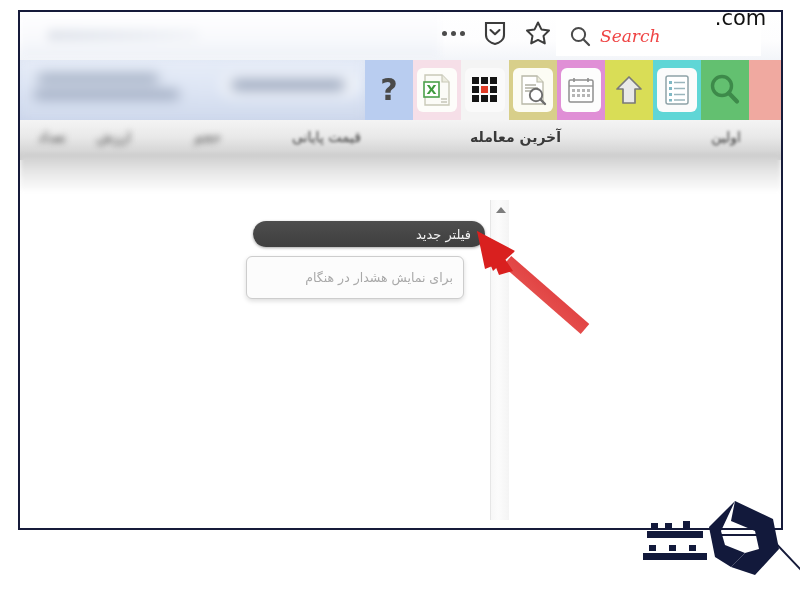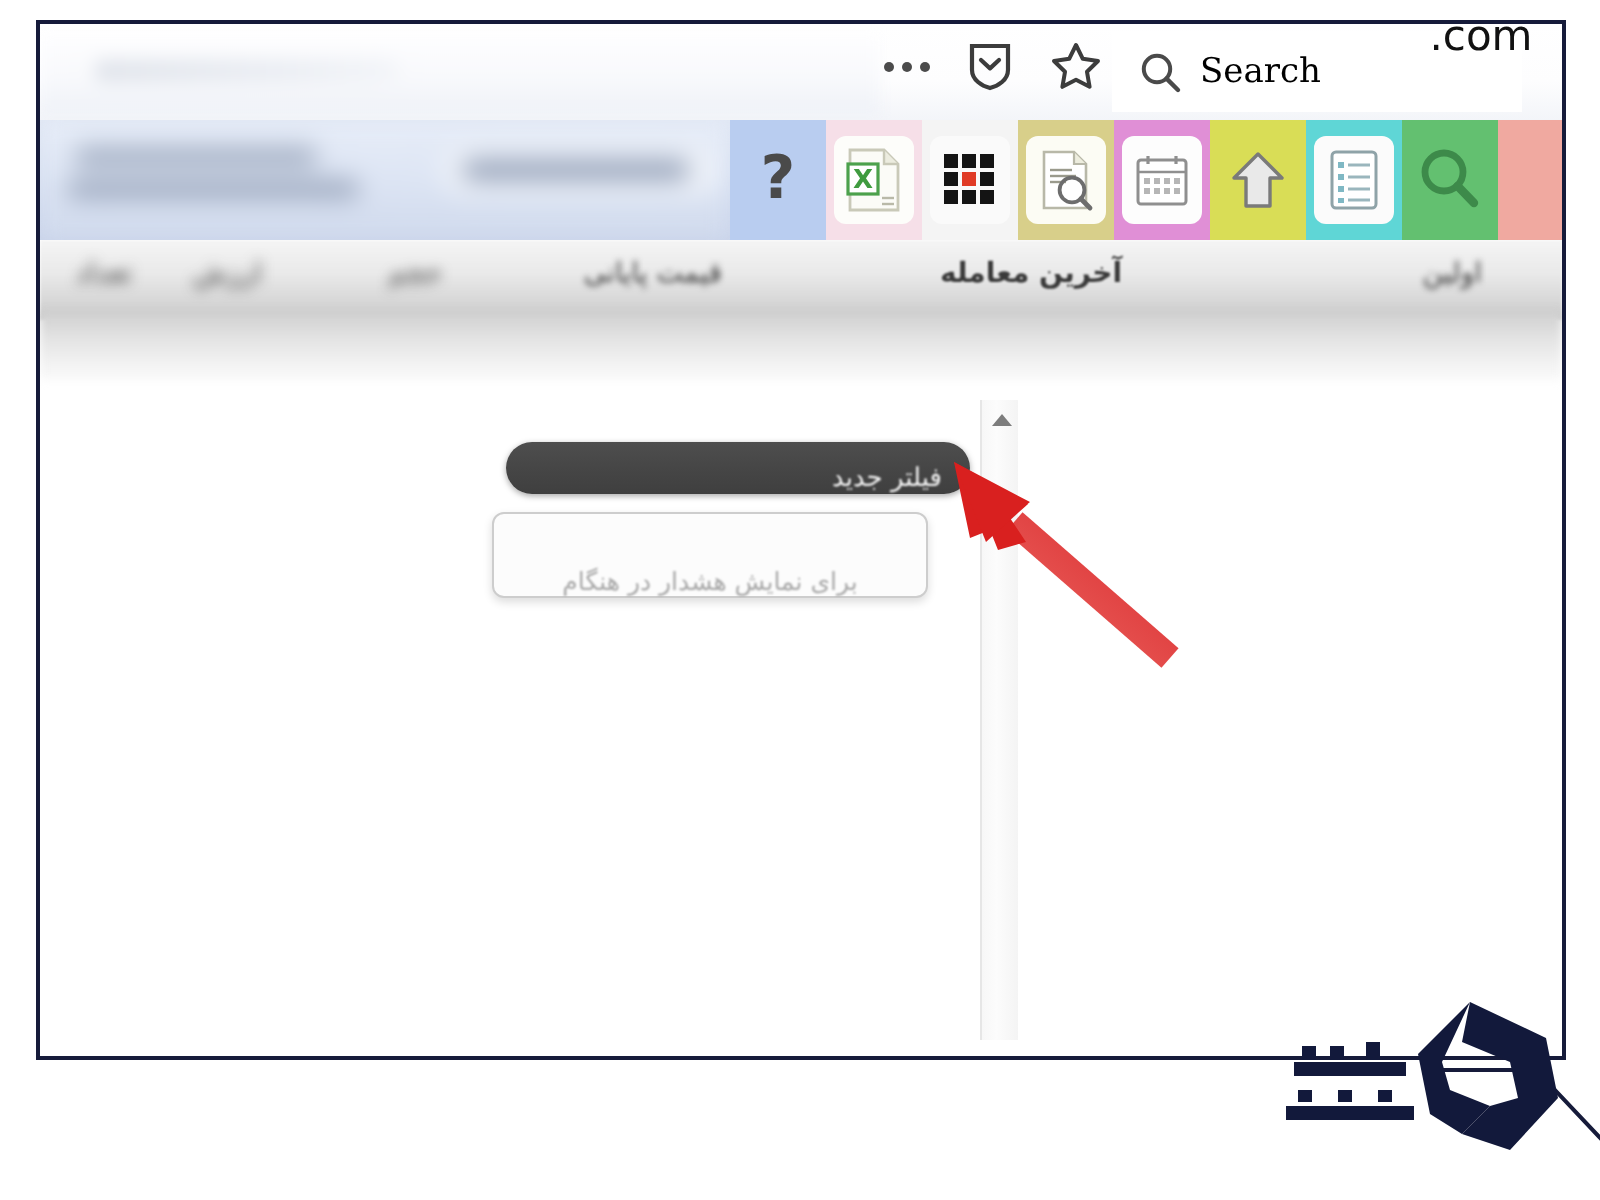--- a/index.html
+++ b/index.html
@@ -50,21 +50,21 @@
   .ico-shield svg, .ico-star svg{ display:block; }
   .chrome-sep{
     position:absolute; right:218px; top:4px; width:1px; height:40px; background:#d7d7d7;
   }
   .searchbox{
     position:absolute; right:20px; top:4px; width:205px; height:40px;
     background:#fff; display:flex; align-items:center; gap:9px; padding-left:13px;
   }
   .searchbox .s-txt{
     font-family:"DejaVu Serif","Liberation Serif",serif;
-    font-size:17px; color:#000000;
+    font-style:italic; font-size:17px; color:#ef4444;
   }
 
   
   .sitebar{
     position:absolute; left:20px; top:60px; width:761px; height:60px;
     background:linear-gradient(180deg,#dfe6f3 0%,#d6dff0 45%,#c9d3ea 100%);
     overflow:hidden; z-index:2;
   }
   .sitebar-blur{
     position:absolute; left:0; top:0; width:345px; height:60px;
@@ -108,32 +108,32 @@
     background:linear-gradient(180deg,#cfcfcf 0%,#e4e4e4 40%,#f2f2f2 75%,#fafafa 100%);
     filter:blur(2px);
   }
 
   
   .filter-btn{
     position:absolute; left:253px; top:221px; width:232px; height:26px;
     background:linear-gradient(180deg,#4e4e4e 0%,#464646 50%,#3f3f3f 100%);
     border-radius:13px;
     box-shadow:0 1px 3px rgba(0,0,0,.35);
-    display:flex; align-items:flex-end; justify-content:flex-end;
+    display:flex; align-items:center; justify-content:flex-end;
     padding-right:14px; z-index:4;
   }
   .filter-btn span{
     color:#f2f2f2; font-size:13px; direction:rtl;
     filter:blur(0.5px); letter-spacing:.3px;
   }
   .tooltip{
     position:absolute; left:246px; top:256px; width:218px; height:43px;
     background:#fcfcfc; border:1px solid #cdcdcd; border-radius:6px;
     box-shadow:0 2px 5px rgba(0,0,0,.14);
-    display:flex; flex-direction:row; align-items:flex-end;
+    display:flex; flex-direction:column; align-items:flex-end;
     justify-content:center; padding:0 10px 0 10px; gap:1px; z-index:4;
   }
   .tooltip span{
     color:#a9a9a9; font-size:12.5px; direction:rtl; white-space:nowrap;
     filter:blur(0.45px);
   }
 
   
   .scrollbar{
     position:absolute; left:490px; top:200px; width:19px; height:320px;

